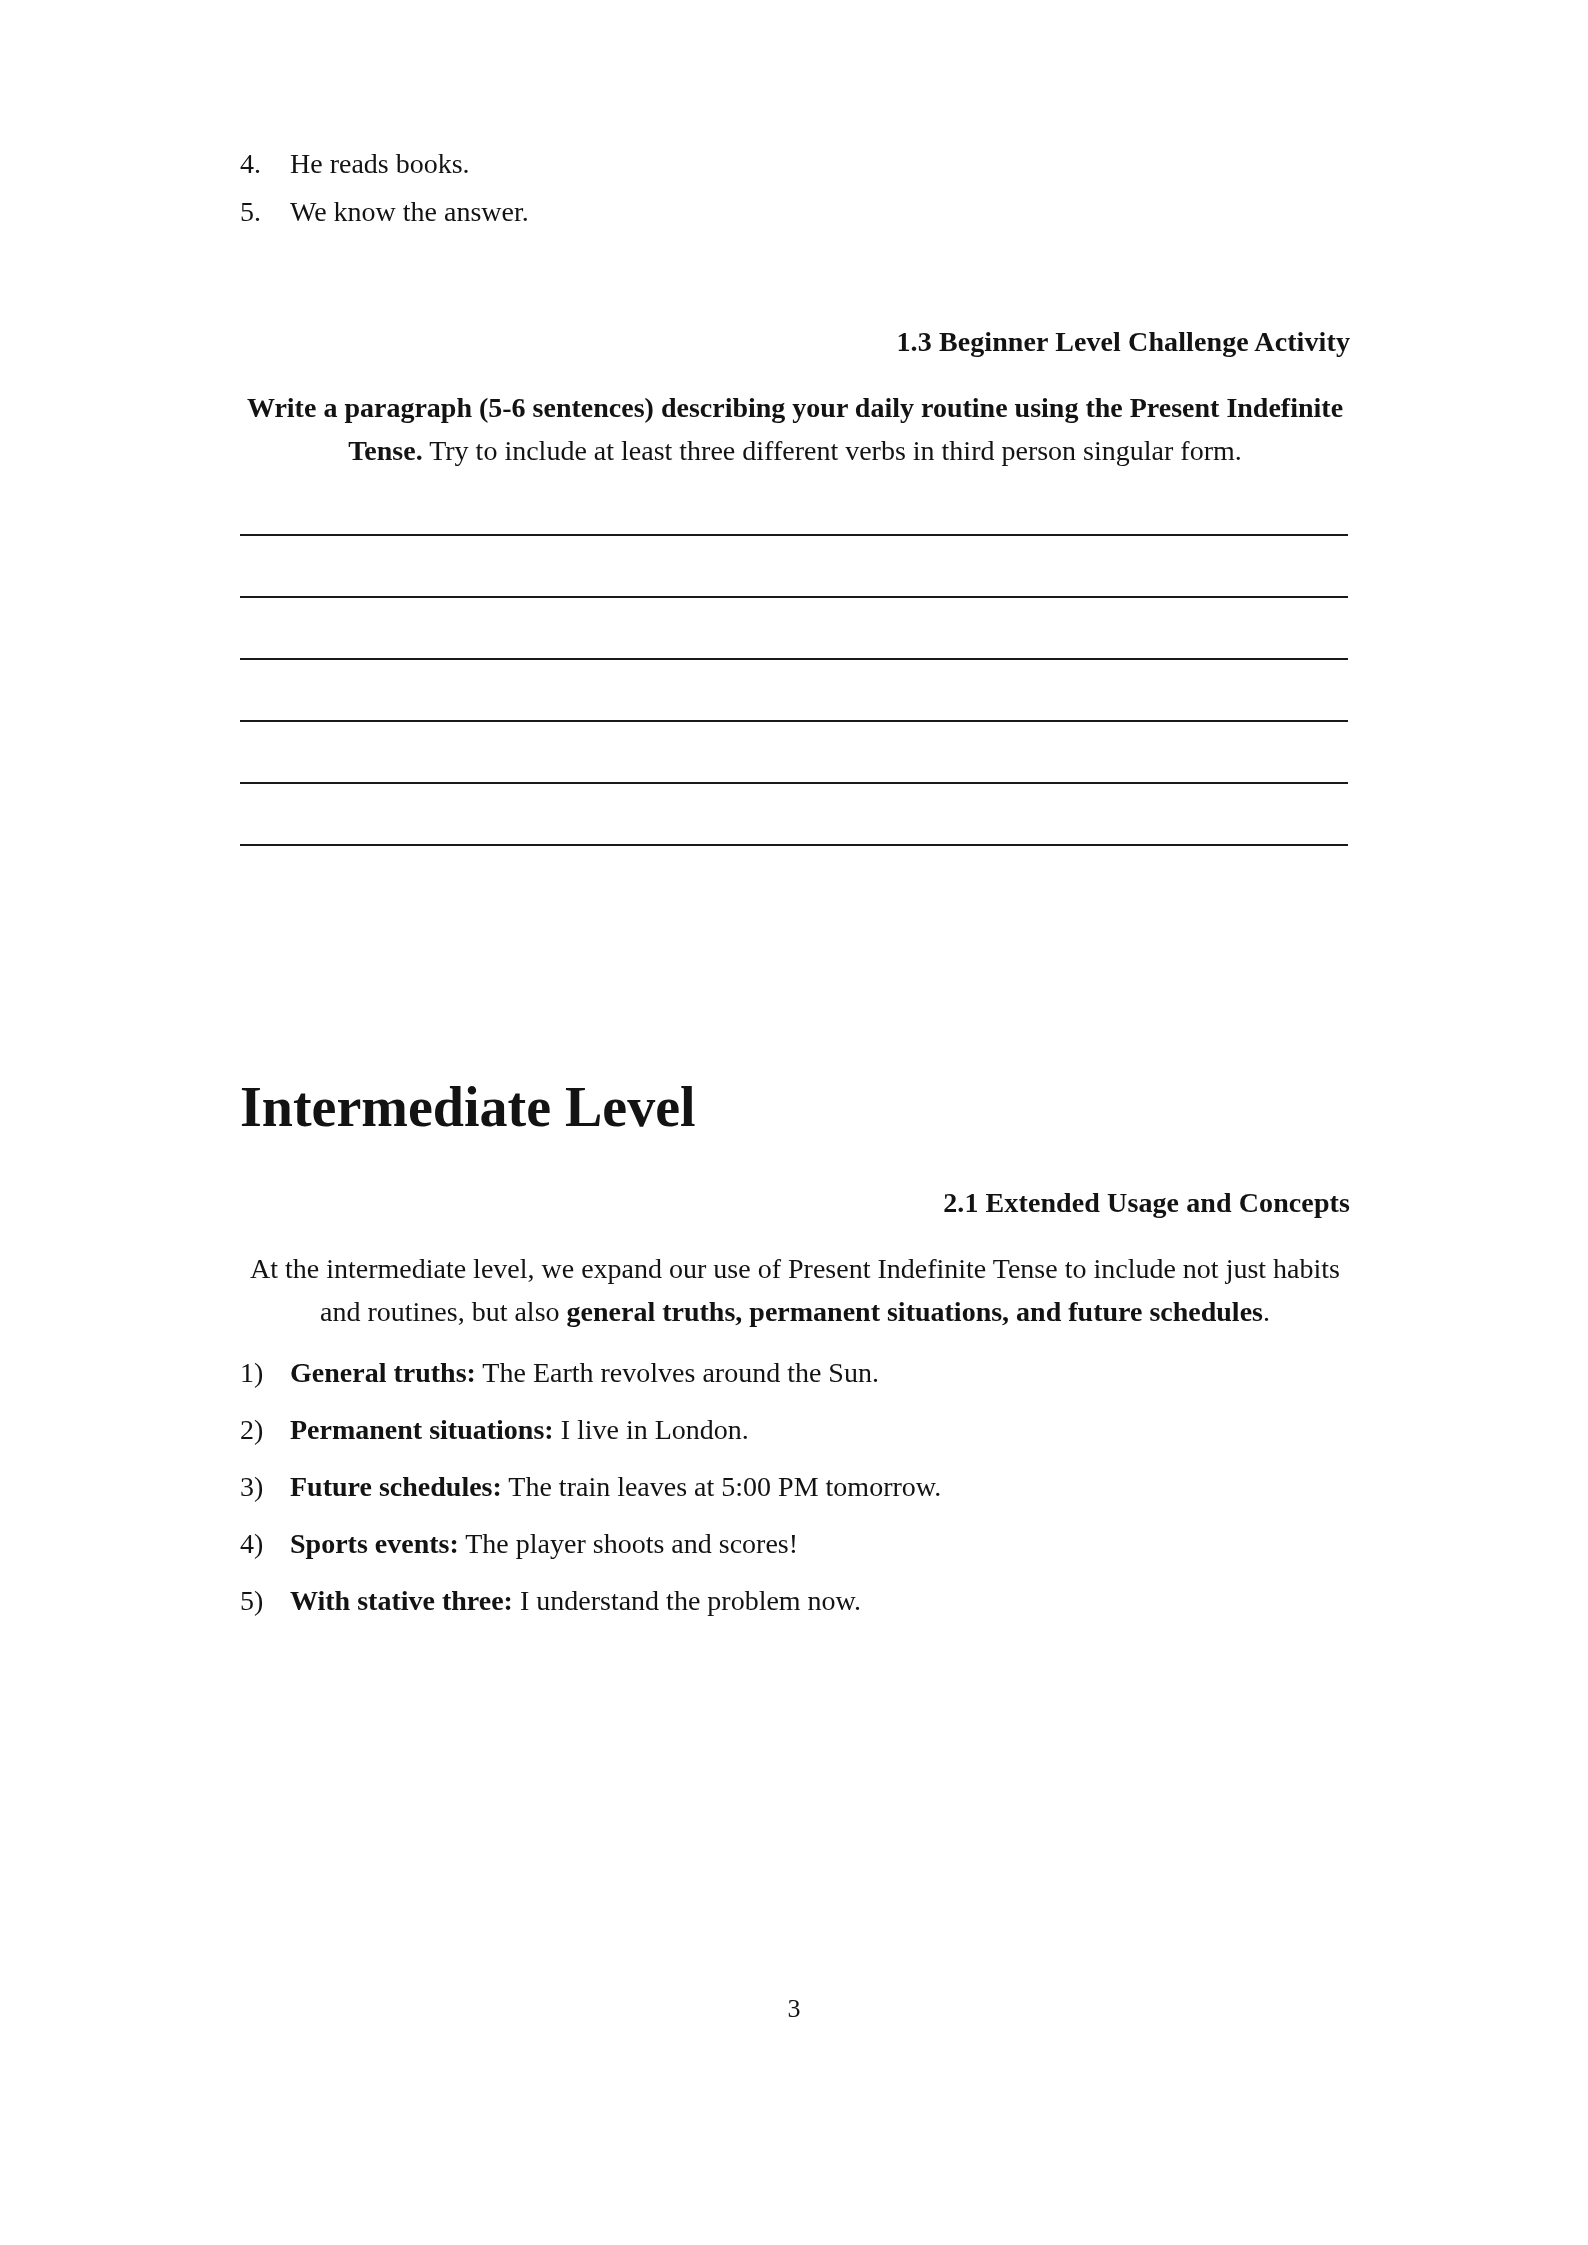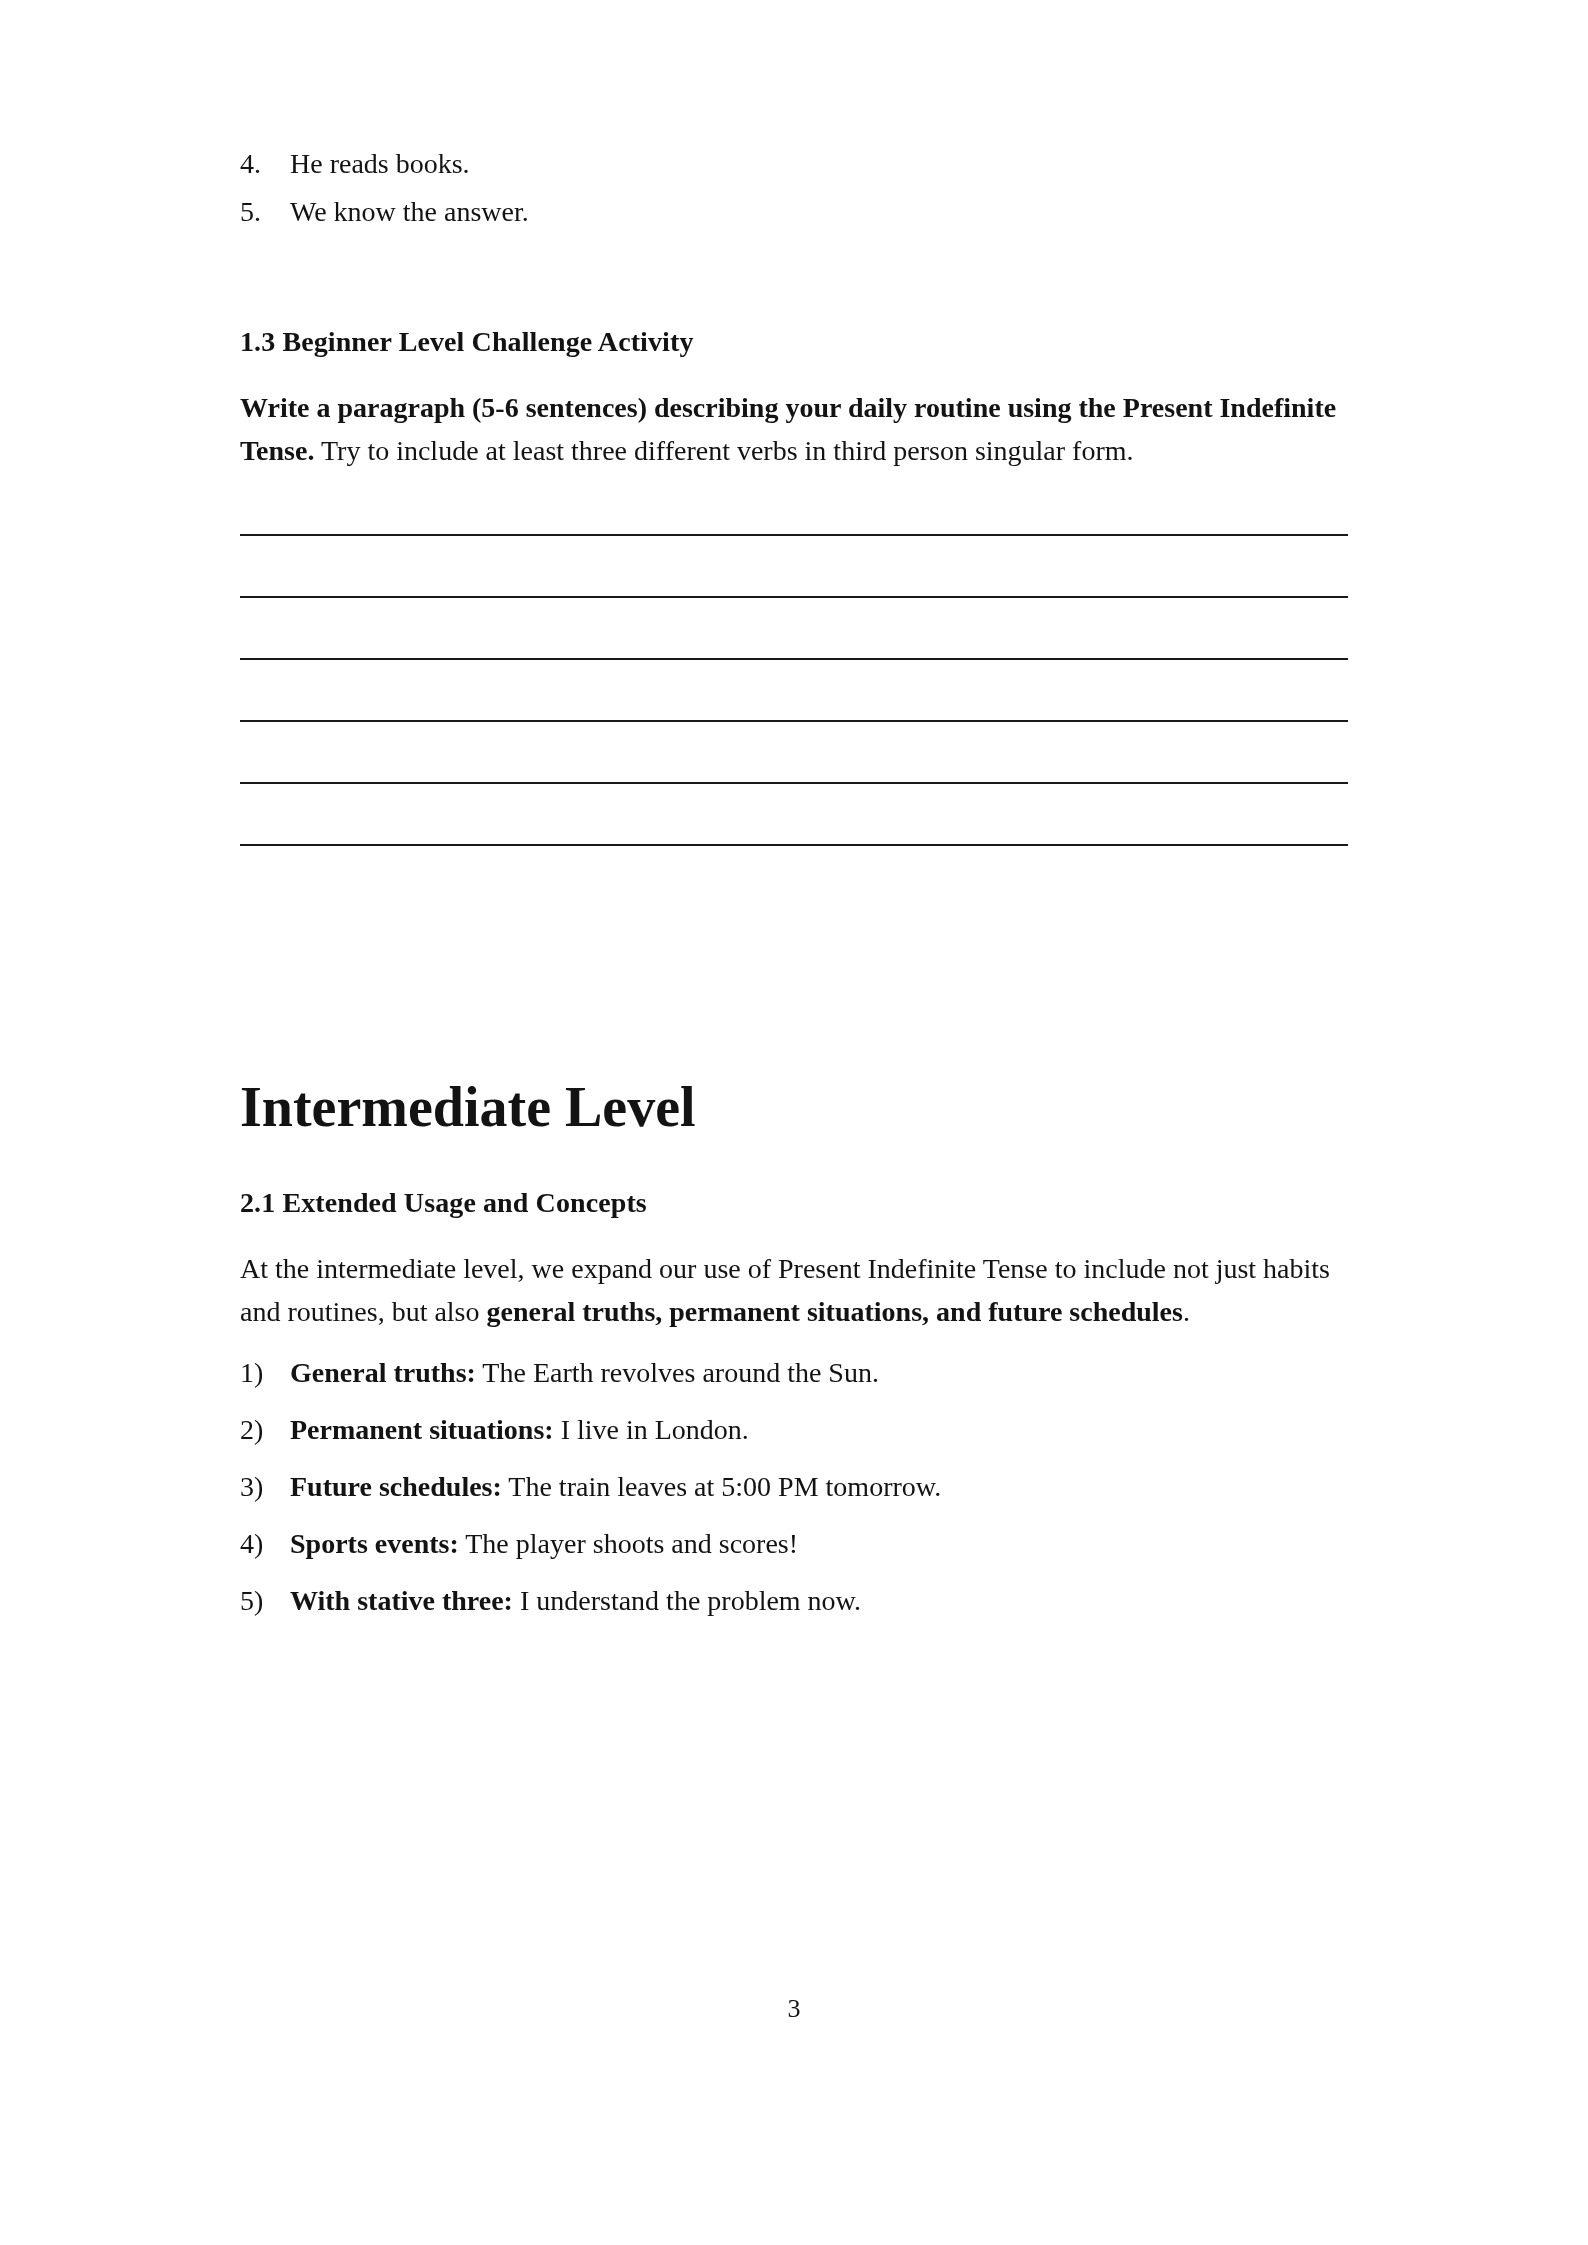--- a/index.html
+++ b/index.html
@@ -46,27 +46,28 @@
   }
 
   .spacer-top { height: 150px; }
 
   h3.sub {
     font-size: 28px;
     font-weight: bold;
     margin: 0 0 28px 0;
     line-height: 1.25;
     letter-spacing: 0.1px;
+    text-align: right;
   }
 
   p.body {
     font-size: 28px;
     line-height: 1.52;
     margin: 0 0 22px 0;
-    text-align: left;
+    text-align: center;
   }
   p.body b, span.b { font-weight: bold; }
 
   .rule-block {
     margin-top: 62px;
   }
   .rule {
     height: 0;
     border-bottom: 2.2px solid #1a1a1a;
     margin-bottom: 60px;

